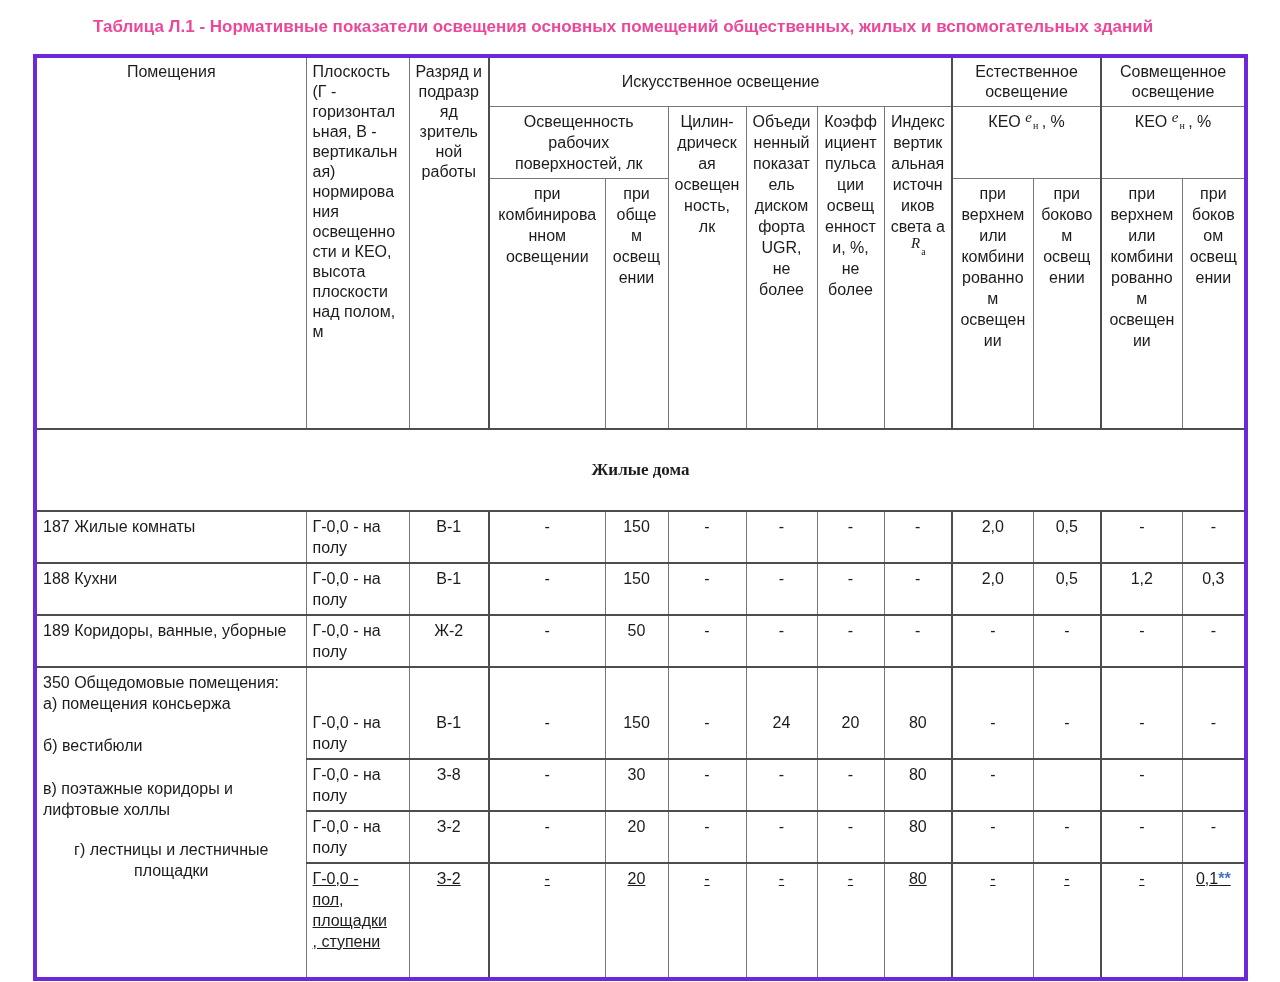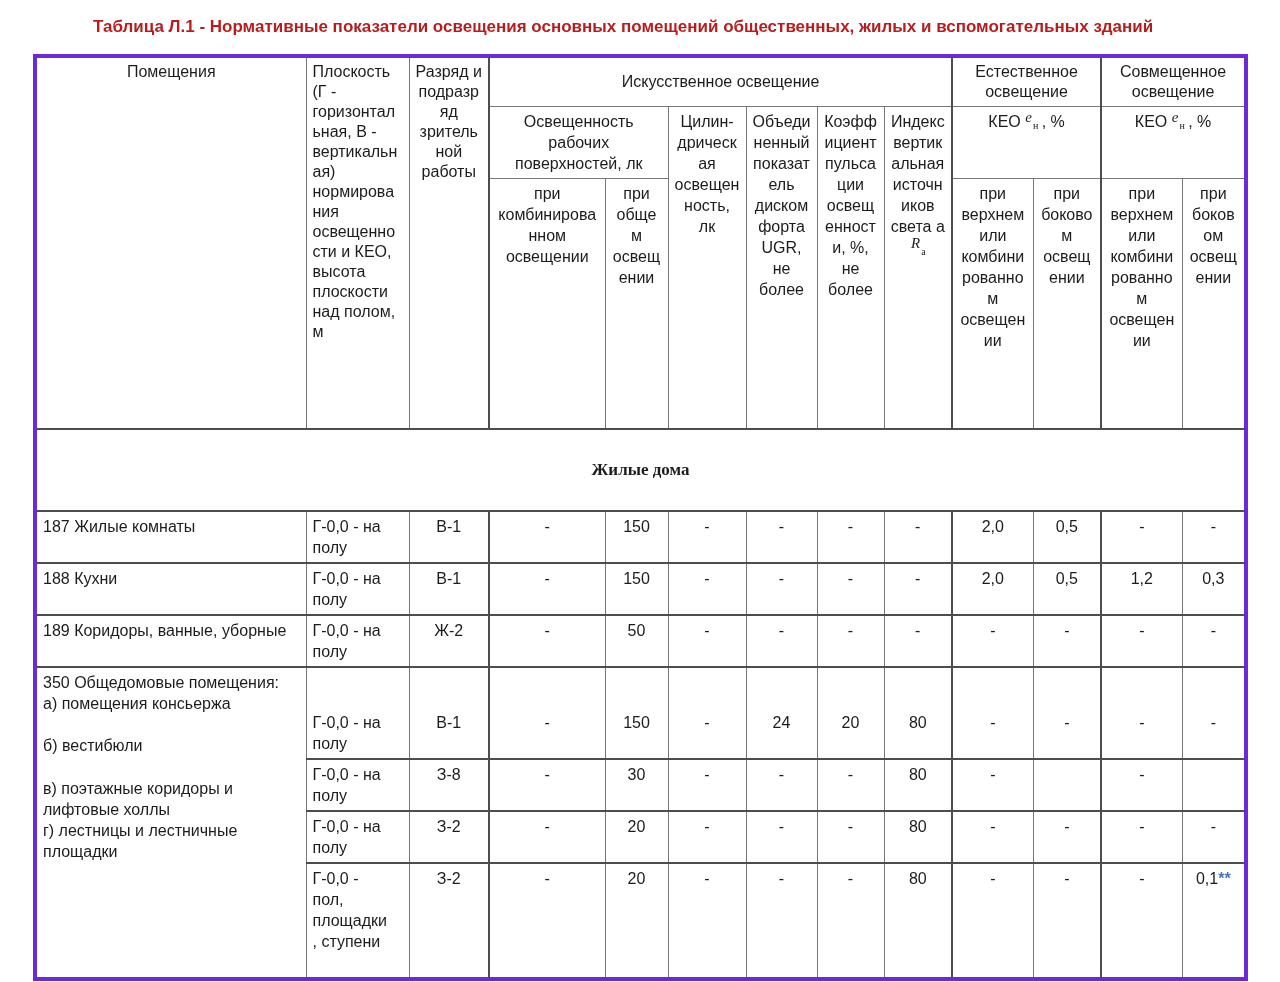--- a/index.html
+++ b/index.html
@@ -5,21 +5,21 @@
   html, body { margin: 0; padding: 0; background: #ffffff; }
   body {
     width: 1280px; height: 982px; overflow: hidden;
     font-family: "Liberation Sans", "DejaVu Sans", sans-serif;
     color: #1c1c1c;
   }
   .page { padding: 14px 36px 0 33px; }
   .doc-title {
     margin: 2px 0 16px 0;
     font-size: 17px; font-weight: bold; line-height: 22px;
-    text-indent: 60px; color: #b91c1c;
+    text-indent: 60px; color: #ec4899;
     width: 1211px;
   }
   table.std {
     border-collapse: collapse;
     table-layout: fixed;
     width: 1211px;
     border: 4px solid #6d28d9;
     font-size: 16px;
   }
   th, td {
@@ -50,26 +50,26 @@
   }
   .c-name { text-align: left; }
   .c-plane { text-align: left; padding-right: 18px; margin-left: 48px; }
   .c-grade, .c-val { text-align: center; }
   tr.row-0 { height: 46px; }
   tr.row-1 { height: 46px; }
   tr.row-2 { height: 50px; }
   tr.row-3 { height: 82px; }
   tr.row-4 { height: 48px; }
   tr.row-5 { height: 45px; }
-  tr.row-6 { height: 116px; }
+  tr.row-6 { height: 116px; text-decoration: underline; }
   .pad-top { padding-top: 44px !important; }
   .c-group div { line-height: 21px; }
   .g-b { margin-top: 21px; }
   .g-v { margin-top: 22px; }
-  .g-g { margin-top: 0; }
+  .g-g { margin-top: 19px; text-align: center; }
   
   .msym {
     font-family: "Liberation Serif", "DejaVu Serif", serif;
     font-style: italic;
     position: relative; top: -5px;
     font-size: 15px;
   }
   .msym sub {
     font-style: normal;
     font-size: 10px;

